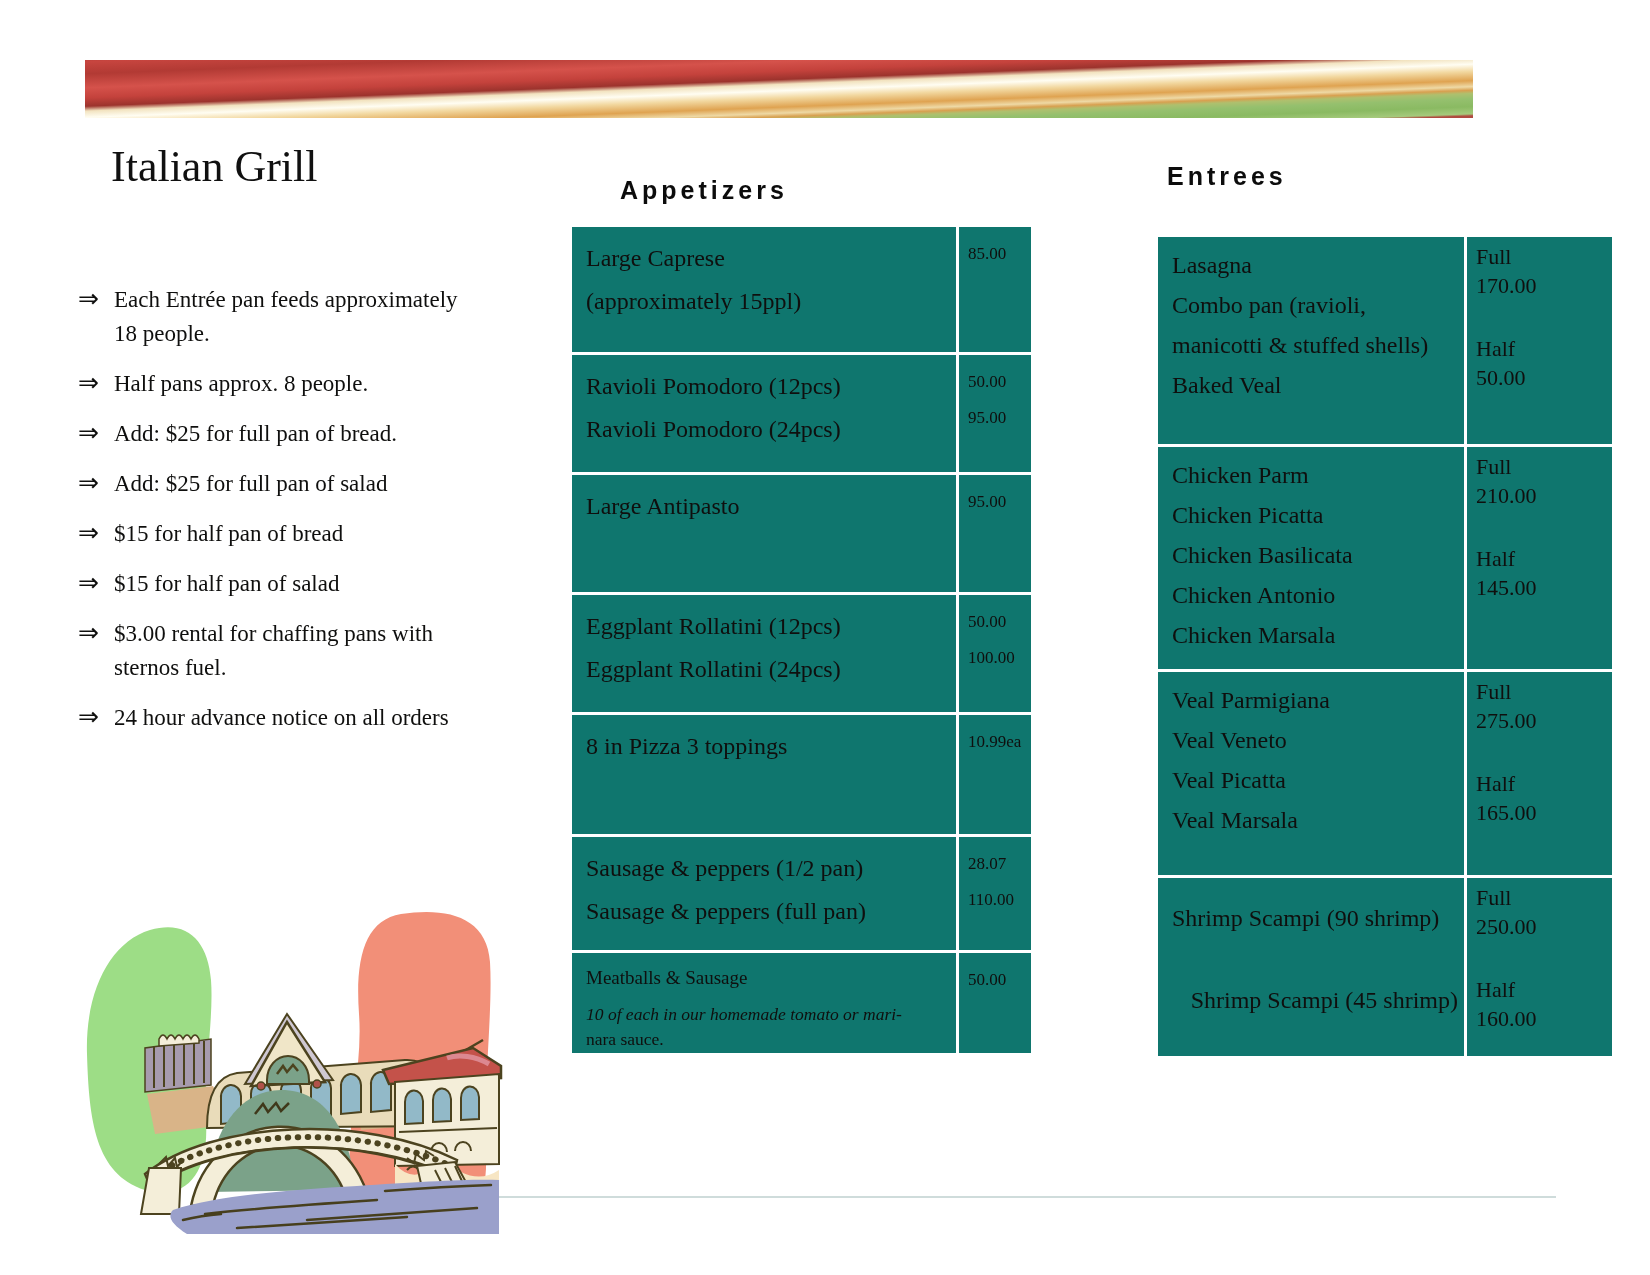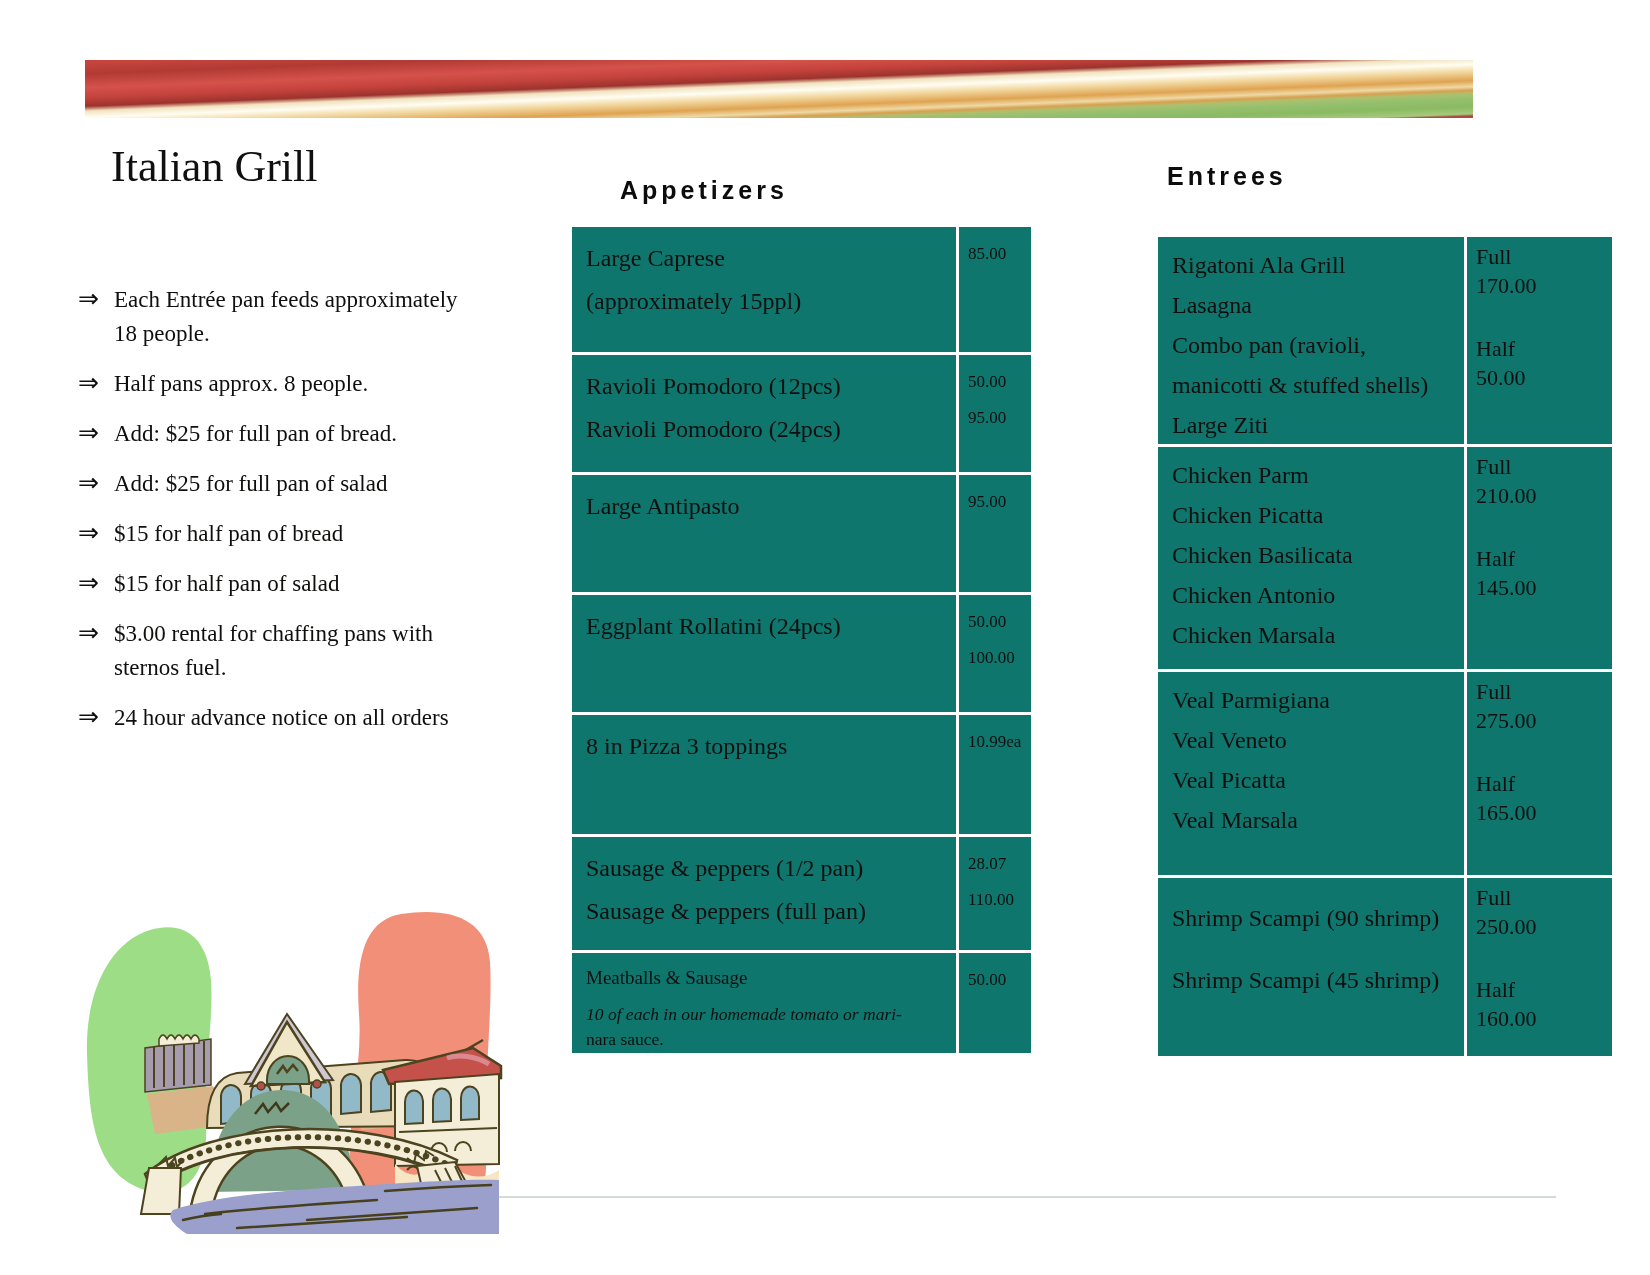--- a/index.html
+++ b/index.html
@@ -36,21 +36,21 @@
   .cell{background:#0f766e;overflow:hidden;}
   .item-cell{padding:10px 6px 0 14px;font-size:24px;line-height:43px;}
   #ent-table .item-cell{line-height:40px;padding-top:8px;}
   .price-cell{padding:9px 4px 0 9px;font-size:17px;line-height:36px;}
   #ent-table .price-cell{font-size:22px;line-height:29px;padding-top:5px;}
   .half-block{margin-top:34px;}
   .row-small .item-title{font-size:19px;line-height:30px;}
   .row-small .note-line{font-size:17.5px;line-height:25px;}
   .row-small .note-line.first{margin-top:9px;font-style:italic;}
   .spread .item-line{margin-top:12px;}
-  .spread .item-line + .item-line{margin-top:22px;}
+  .spread .item-line + .item-line{margin-top:42px;text-align:right;}
 
   
   #rule{position:absolute;left:490px;top:1196px;width:1066px;height:2px;background:#cfdcdb;}
 
   
   #scene{position:absolute;left:55px;top:862px;width:450px;height:372px;}
 </style>
 </head>
 <body>
 
@@ -118,20 +118,21 @@
         <div class="price-line">50.00</div>
         <div class="price-line">95.00</div>
       </div>
       <div class="cell item-cell">
         <div class="item-line">Large Antipasto</div>
       </div>
       <div class="cell price-cell">
         <div class="price-line">95.00</div>
       </div>
       <div class="cell item-cell">
+        <div class="item-line">Eggplant Rollatini (12pcs)</div>
         <div class="item-line">Eggplant Rollatini (24pcs)</div>
       </div>
       <div class="cell price-cell">
         <div class="price-line">50.00</div>
         <div class="price-line">100.00</div>
       </div>
       <div class="cell item-cell">
         <div class="item-line">8 in Pizza 3 toppings</div>
       </div>
       <div class="cell price-cell">
@@ -149,24 +150,23 @@
         <div class="item-title">Meatballs &amp; Sausage</div>
         <div class="note-line first">10 of each in  our homemade tomato or mari-</div>
         <div class="note-line">nara sauce.</div>
       </div>
       <div class="cell price-cell">
         <div class="price-line">50.00</div>
       </div>
     </div>
   <div id="ent-table" class="menu-table" style="grid-template-rows: 207px 222px 203px 178px;">
       <div class="cell item-cell">
-        <div class="item-line">Rigatoni Ala Grill</div>
         <div class="item-line">Lasagna</div>
         <div class="item-line">Combo pan (ravioli, manicotti &amp; stuffed shells)</div>
-        <div class="item-line">Large Ziti</div>
+        <div class="item-line">Baked Veal</div>
       </div>
       <div class="cell price-cell">
         <div class="full-block">
           <div>Full</div>
           <div>170.00</div>
         </div>
         <div class="half-block">
           <div>Half</div>
           <div>50.00</div>
         </div>

